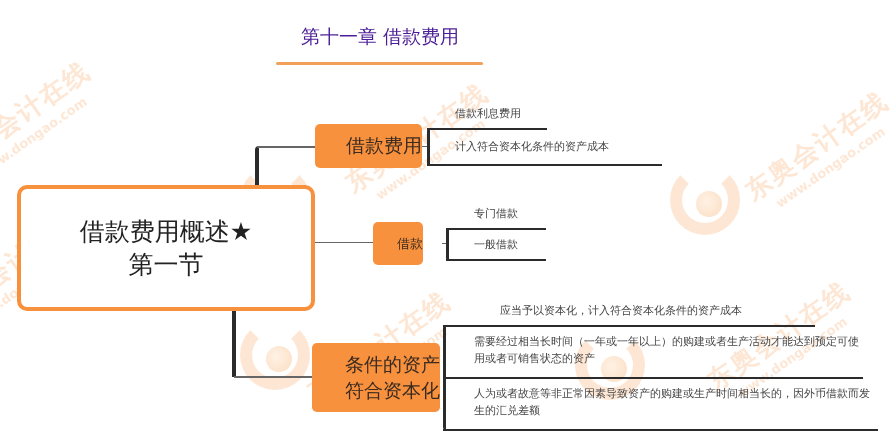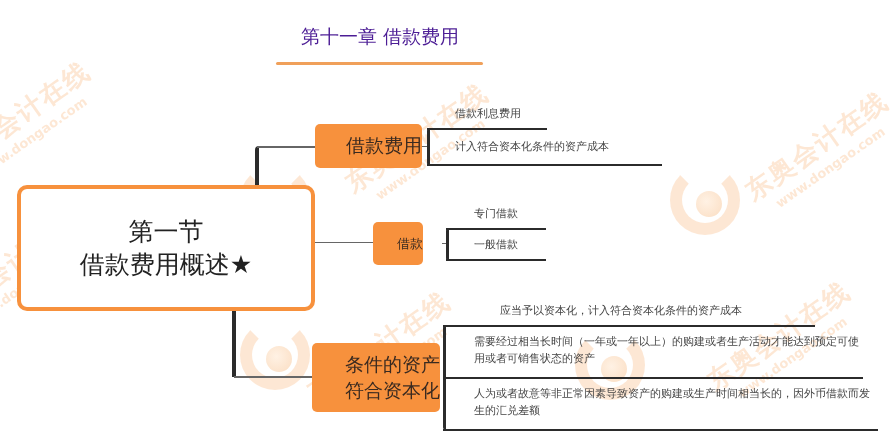--- a/index.html
+++ b/index.html
@@ -84,22 +84,22 @@
 <div class="title">第十一章 借款费用</div>
 <div class="title-underline"></div>
 
 <div class="line" style="left:255px;top:146px;width:4px;height:40px;border-radius:4px 0 0 0;"></div>
 <div class="thin" style="left:257px;top:146px;width:58px;height:2px;"></div>
 <div class="thin" style="left:315px;top:242px;width:58px;height:1px;"></div>
 <div class="line" style="left:232px;top:311px;width:4px;height:66px;"></div>
 <div class="thin" style="left:234px;top:376px;width:78px;height:2px;"></div>
 
 <div class="root">
+  <div>借款费用概述★</div>
   <div>第一节</div>
-  <div>借款费用概述★</div>
 </div>
 
 <div class="node n1">
   <span>借款费用</span>
 </div>
 <div class="thin" style="left:422px;top:146px;width:6px;height:1px;"></div>
 <div class="line" style="left:427px;top:128px;width:3px;height:38px;border-radius:3px 0 0 3px;"></div>
 <div class="line" style="left:427px;top:128px;width:120px;height:2px;"></div>
 <div class="line" style="left:427px;top:164px;width:235px;height:2px;"></div>
 <div class="leaf" style="left:455px;top:106px;">借款利息费用</div>

